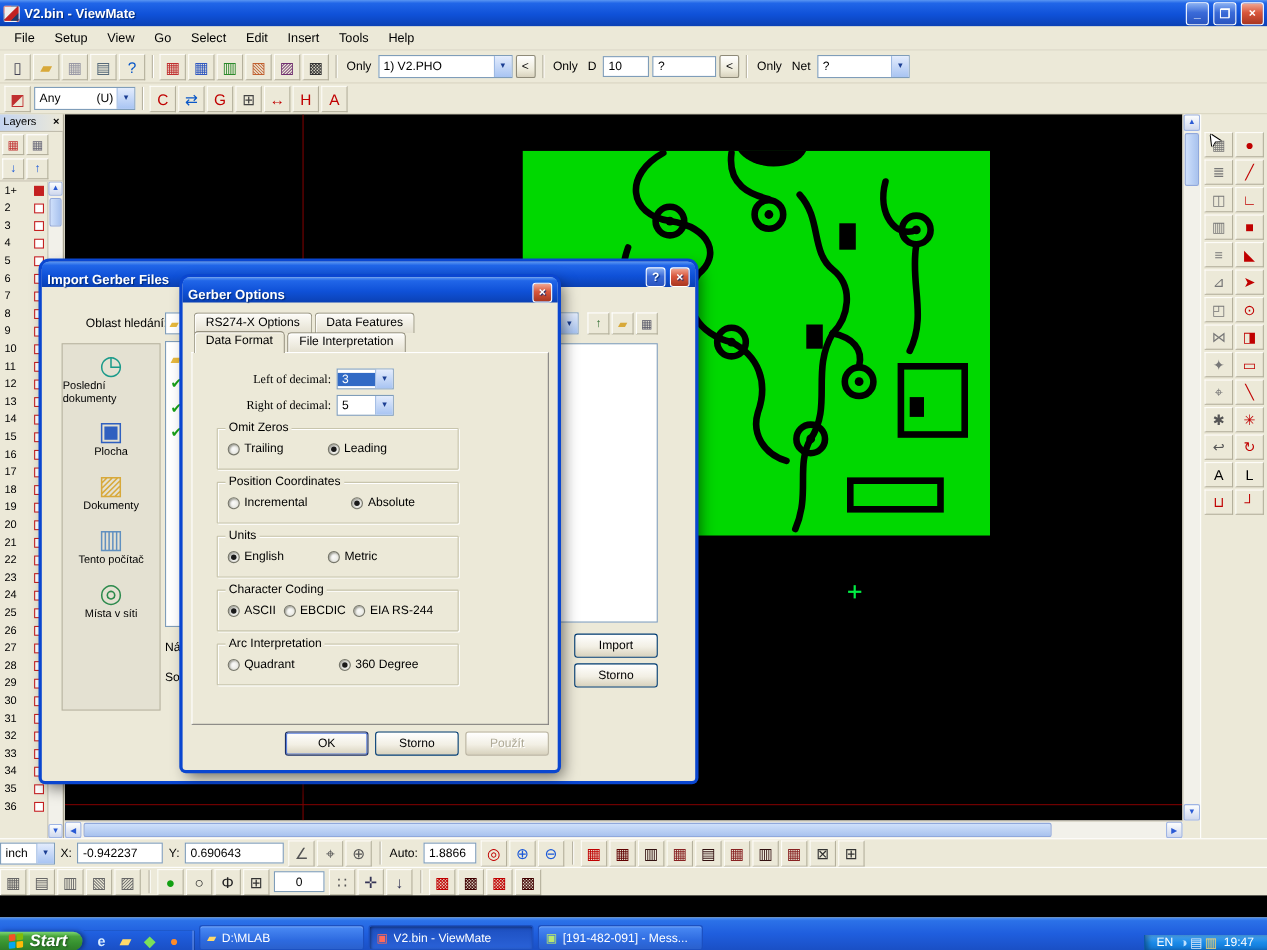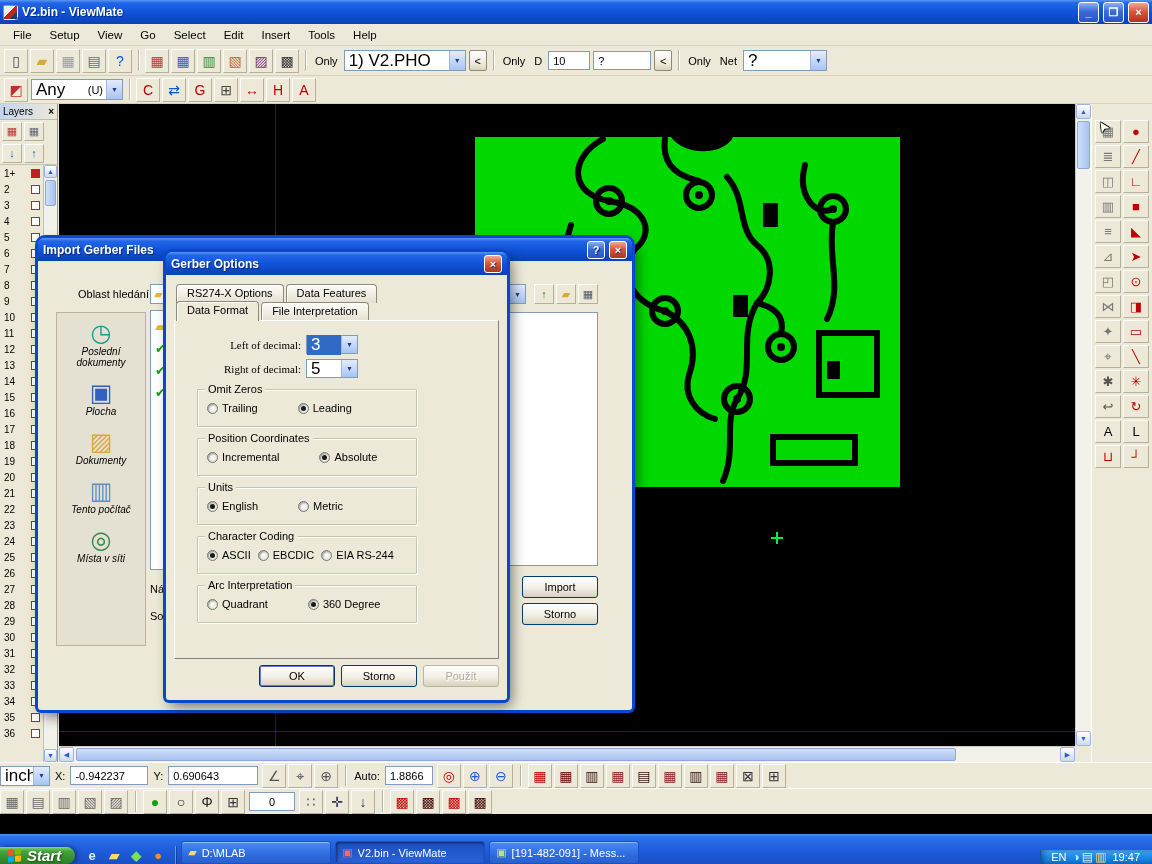--- a/index.html
+++ b/index.html
@@ -23,21 +23,21 @@
 .toolbar{position:absolute;left:0;right:0;background:var(--face);display:flex;align-items:center;gap:3px;padding:0 4px;border-bottom:1px solid #d4d0bc;}
 #toolbar1{top:46px;height:30px;}
 #toolbar2{top:76px;height:28px;}
 .icon-group{display:flex;align-items:center;gap:2px;}
 .tool-btn{width:24px;height:24px;display:flex;align-items:center;justify-content:center;background:var(--face);
  border:1px solid;border-color:#fdfcf8 #b4b09c #b4b09c #fdfcf8;}
 .tool-btn .glyph{font-size:14px;line-height:1;}
 .separator{width:1px;height:21px;background:#b8b4a2;box-shadow:1px 0 0 #fff;margin:0 3px;}
 .tb-label{margin:0 3px;font-size:11px;}
 .combo{display:flex;align-items:center;height:21px;background:#fff;border:1px solid #7f9db9;}
-.combo .val{flex:1;padding:0 4px;font-size:17px;white-space:nowrap;overflow:hidden;}
+.combo .val{flex:1;padding:0 4px;font-size:11px;white-space:nowrap;overflow:hidden;}
 .combo .val.hl{background:var(--sel);color:#fff;}
 .combo .unit{padding:0 3px;font-size:11px;}
 .combo .arrow{width:16px;height:100%;display:flex;align-items:center;justify-content:center;font-size:7px;color:#1b3e93;
  background:linear-gradient(180deg,#e3ecfd,#a8c4f2);border-left:1px solid #9db9e3;}
 .field{display:flex;align-items:center;height:19px;background:#fff;border:1px solid #7f9db9;padding:0 4px;font-size:11px;}
 .sm-btn{min-width:18px;height:21px;padding:0 3px;display:flex;align-items:center;justify-content:center;
  background:linear-gradient(180deg,#fff,#ece9d8 70%,#d8d2bd);border:1px solid #8e8a78;border-radius:2px;font-size:11px;}
 
 
 #layers-panel{position:absolute;left:0;top:104px;width:58px;bottom:102px;background:var(--face);border-right:1px solid #9a9684;display:flex;flex-direction:column;}
@@ -112,41 +112,41 @@
 .task.active{background:linear-gradient(180deg,#1d4fc0,#2a62d8);box-shadow:inset 1px 1px 3px rgba(0,0,0,.5);}
 .task-label{white-space:nowrap;overflow:hidden;}
 .task-icon{font-size:11px;}
 #tray{margin-left:auto;display:flex;align-items:center;gap:6px;padding:0 12px 0 10px;color:#fff;font-size:11px;
  background:linear-gradient(180deg,#4aa3f0,#1a8ae8 50%,#1173d0);border-left:1px solid #0a5aa8;box-shadow:inset 3px 0 4px rgba(0,0,0,.3);}
 .tray-ic{font-size:12px;display:flex;align-items:center;}
 
 
 .xp-dialog{position:absolute;background:var(--face);border-radius:7px 7px 3px 3px;
  box-shadow:0 0 0 3px #0a46d0,4px 6px 14px rgba(0,0,0,.55);}
-.dlg-title{height:23px;display:flex;align-items:center;gap:4px;padding:0 5px;border-radius:6px 6px 0 0;
+.dlg-title{height:23px;display:flex;align-items:flex-end;gap:4px;padding:0 5px;border-radius:6px 6px 0 0;
  background:linear-gradient(180deg,#5a96f2 0%,#2166e8 14%,#0f51d8 55%,#0b41b4 100%);
  color:#fff;font-weight:bold;font-size:12px;text-shadow:1px 1px 1px #012a77;}
 .dlg-title .spacer{flex:1;}
 .dlg-cap{width:18px;height:18px;border:1px solid #fff;border-radius:3px;display:flex;align-items:center;justify-content:center;
  font-size:11px;font-weight:bold;color:#fff;background:linear-gradient(180deg,#8ab0f2,#3a6ad8 45%,#2a55c0);}
 .dlg-cap.close{background:linear-gradient(180deg,#f0a894,#d9573c 45%,#a93620);}
 #import-dialog{left:38px;top:238px;width:594px;height:472px;z-index:10;}
 #gerber-dialog{left:166px;top:252px;width:341px;height:448px;z-index:20;}
 
 
 #look-in-label{position:absolute;left:40px;top:50px;}
 #look-in-combo{position:absolute;left:112px;top:46px;width:376px;height:20px;}
 #import-toolbar{position:absolute;left:496px;top:46px;display:flex;gap:2px;}
 .mini-btn{width:20px;height:20px;display:flex;align-items:center;justify-content:center;background:var(--face);
  border:1px solid;border-color:#fff #b4b09c #b4b09c #fff;}
 #import-places{position:absolute;left:18px;top:74px;width:90px;height:334px;background:#e4e1d2;border:1px solid #b8b4a0;
  display:flex;flex-direction:column;align-items:center;gap:13px;padding-top:8px;}
 .place{display:flex;flex-direction:column;align-items:center;gap:1px;width:100%;}
 .place-icon{font-size:24px;line-height:1;}
-.place-label{font-size:10px;text-align:center;line-height:11px;font-style:italic;}
+.place-label{font-size:10px;text-align:left;line-height:11px;}
 #import-file-list{position:absolute;left:112px;top:72px;width:346px;height:260px;background:#fff;border:1px solid #7f9db9;padding:4px 2px;}
 .file-item{height:22px;display:flex;align-items:center;padding-left:2px;font-size:13px;}
 #import-preview{position:absolute;left:468px;top:74px;width:92px;height:254px;background:#fff;border:1px solid #7f9db9;}
 #import-button{position:absolute;left:484px;top:338px;}
 #import-cancel-button{position:absolute;left:484px;top:365px;}
 .trunc{position:absolute;left:112px;font-size:11px;}
 #trunc-name{top:345px;} #trunc-type{top:372px;}
 
 
 .tabrow{position:absolute;left:10px;display:flex;gap:2px;}

